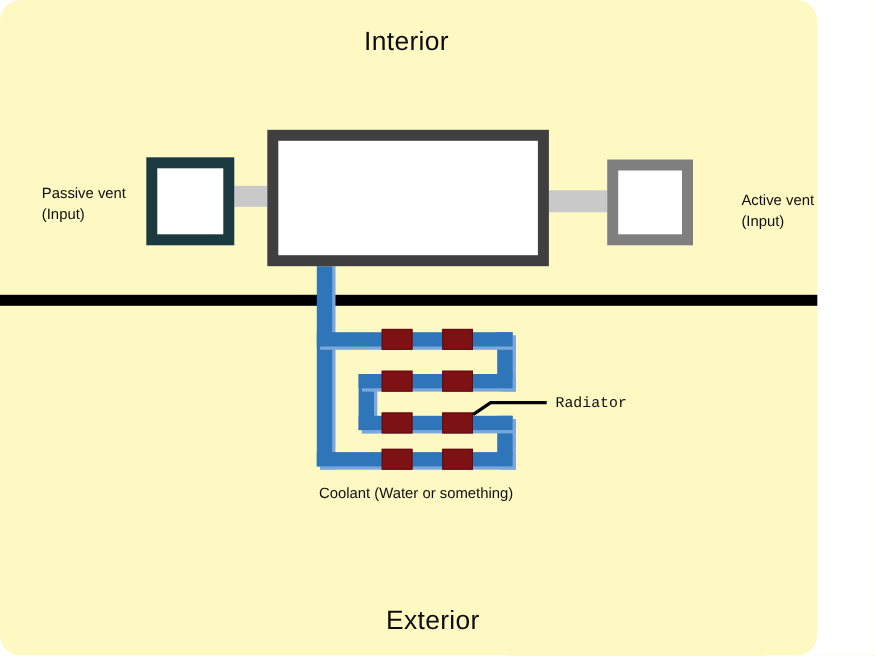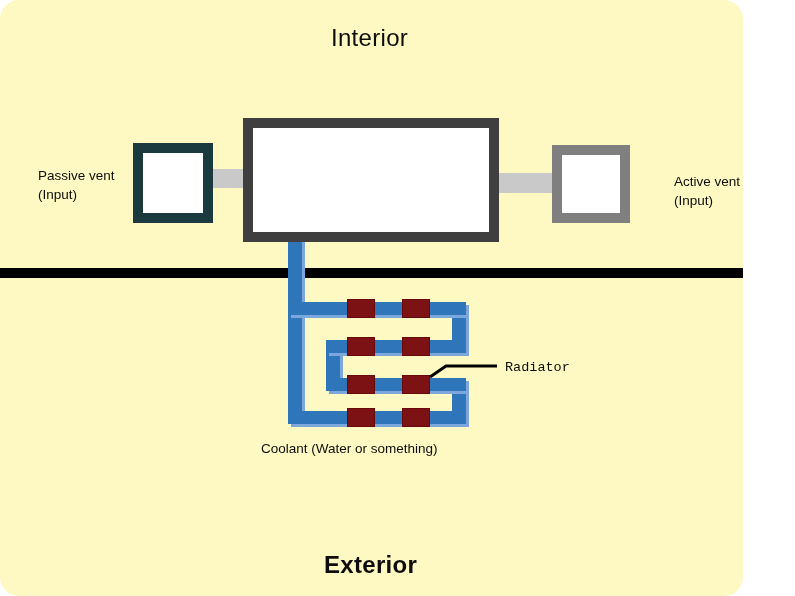--- a/index.html
+++ b/index.html
@@ -19,34 +19,34 @@
   }
 
   
   .zone-title {
     position: absolute;
     font-size: 24px;
     letter-spacing: 0.3px;
     color: var(--text-black, #0d0d0d);
   }
   #interior-title { left: 331px; top: 24px; }
-  #exterior-title { left: 324px; top: 551px; font-weight: bold; }
+  #exterior-title { left: 351px; top: 551px; }
 
   
   .small-label {
     position: absolute;
     font-size: 13.5px;
     line-height: 19px;
     color: var(--text-black, #0d0d0d);
     white-space: nowrap;
   }
   #passive-vent-label { left: 38px;  top: 166px; }
   #active-vent-label  { left: 674px; top: 172px; }
   #radiator-label     { left: 505px; top: 358px; font-family: Liberation Mono, monospace; }
-  #coolant-label      { left: 261px; top: 439px; text-align: center; }
+  #coolant-label      { left: 290px; top: 439px; text-align: center; }
   .small-label span { display: block; }
 
   
   .divider {
     position: absolute;
     left: 0; top: 268px;
     width: 795px; height: 10px;
     background: var(--divider-black, #000);
     z-index: 1;
   }

